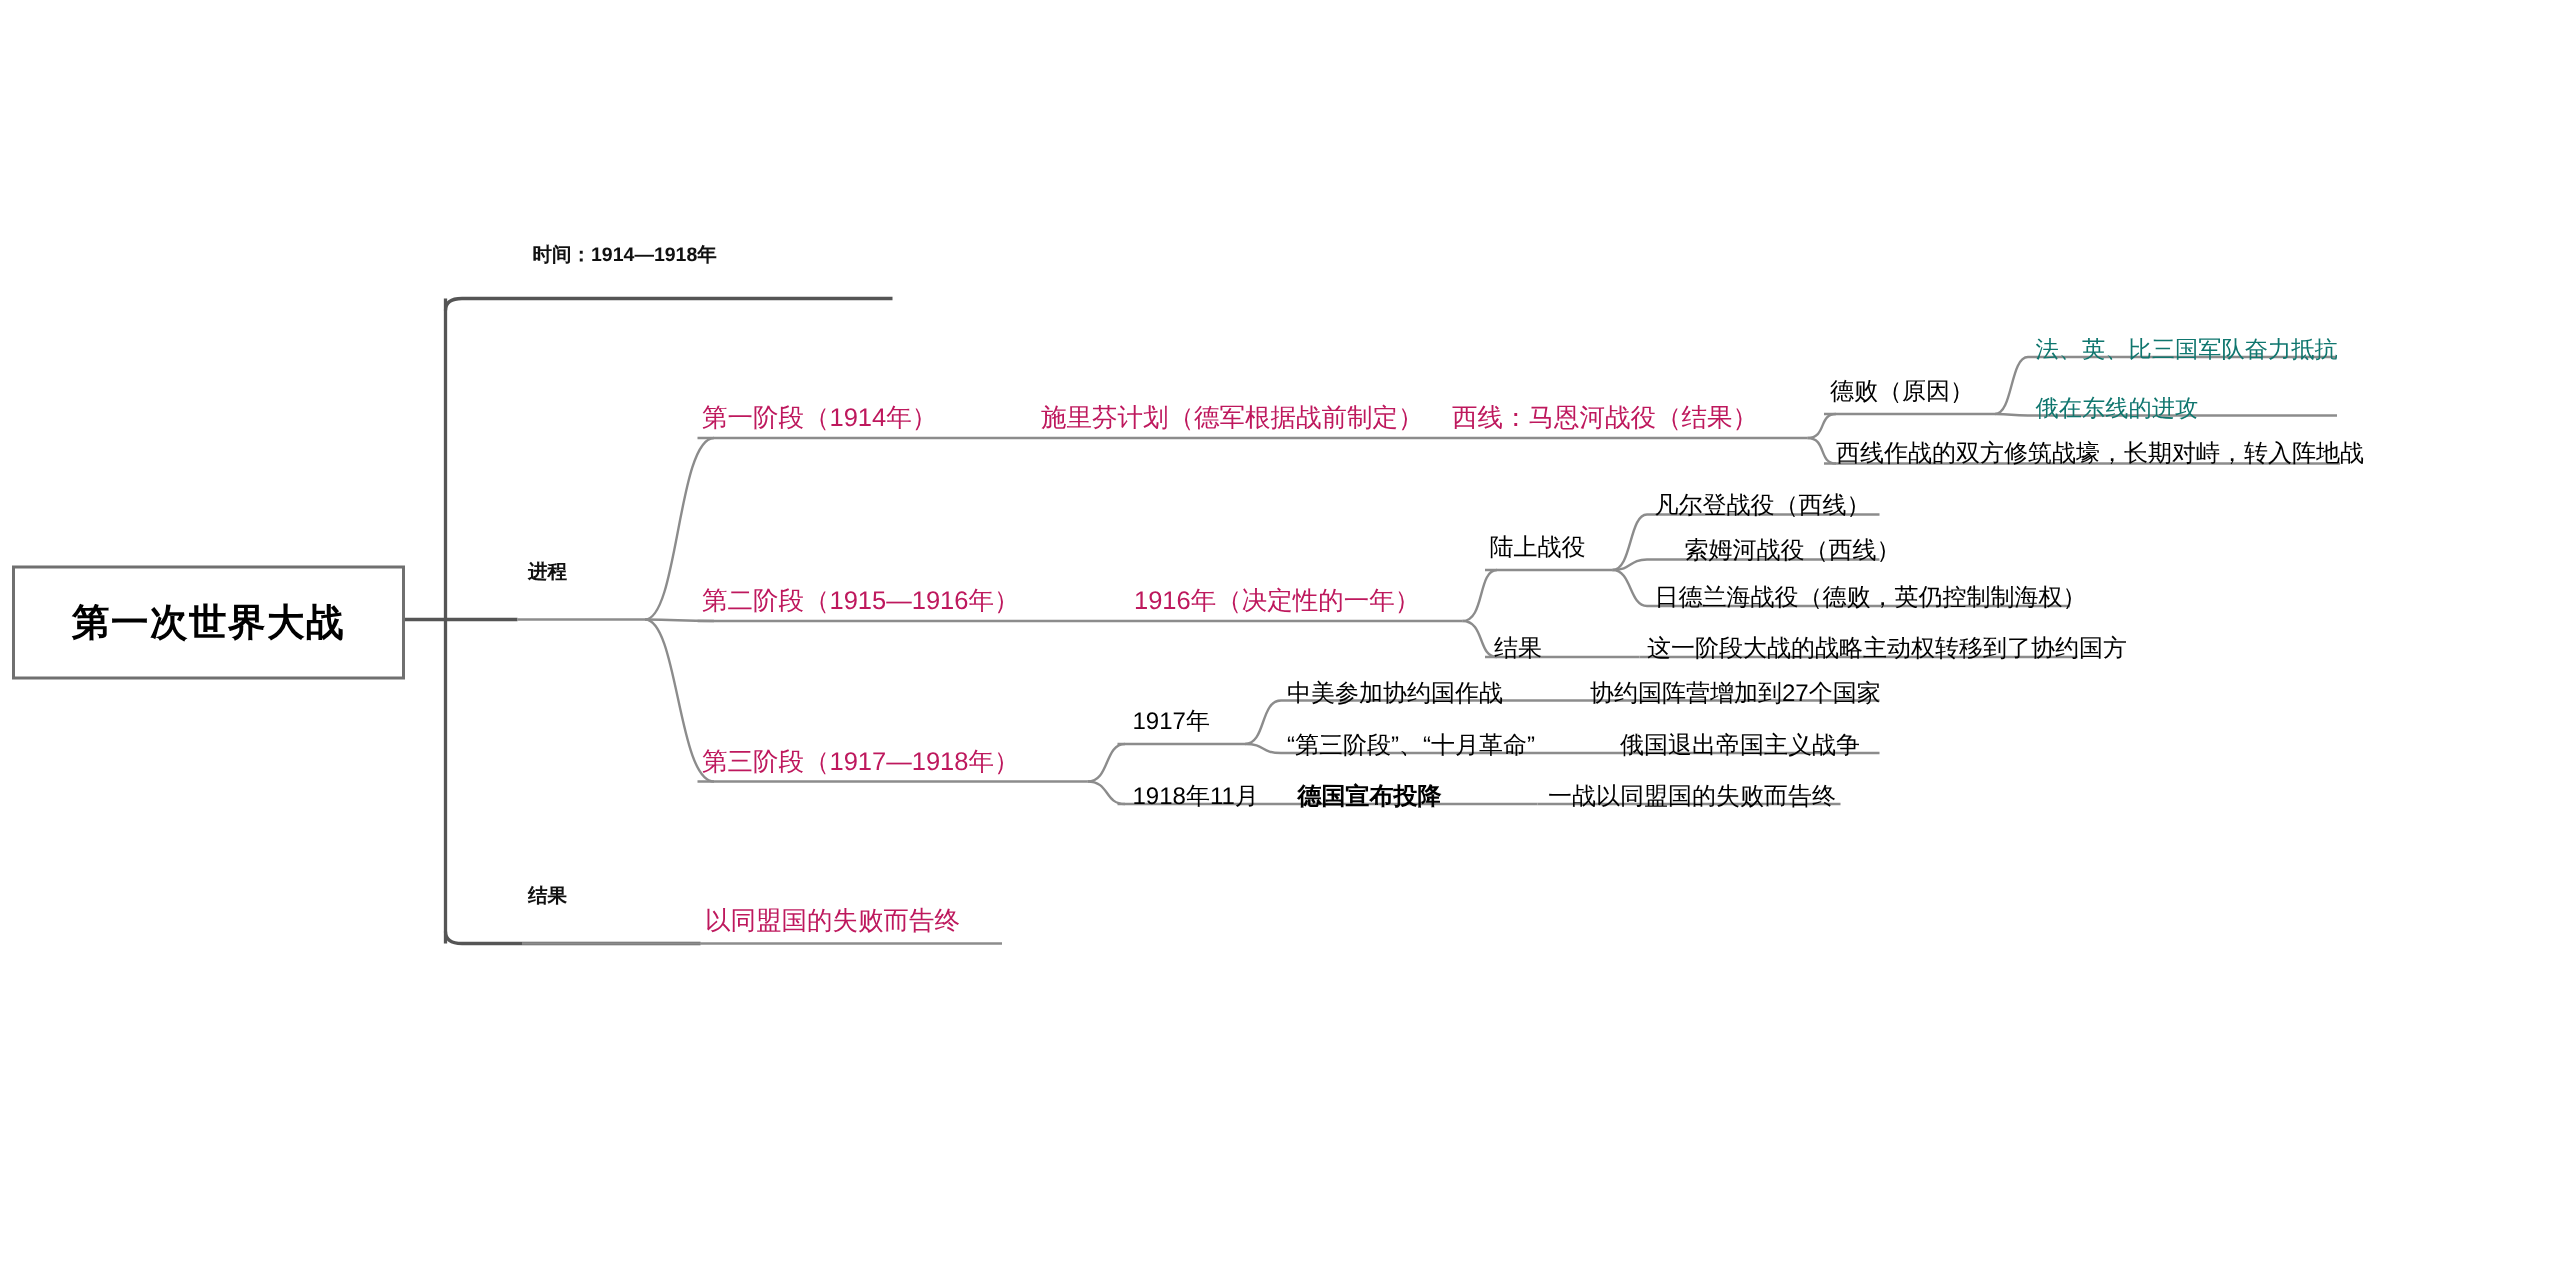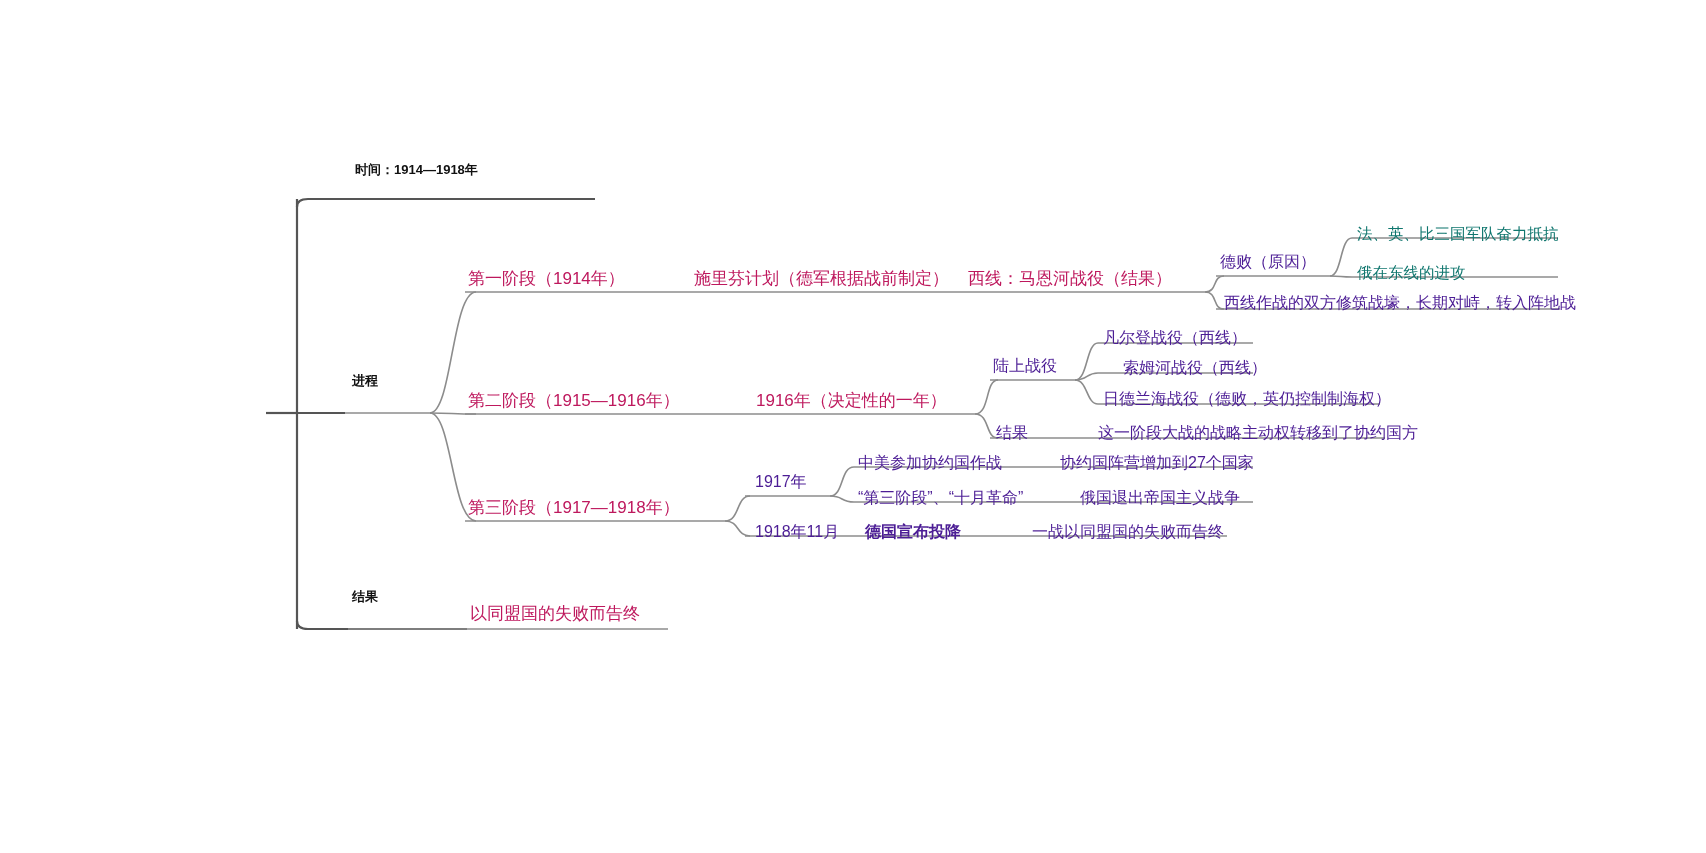--- a/index.html
+++ b/index.html
@@ -20,21 +20,21 @@
     left:8px;top:377px;width:258px;height:72px;
     border:2.2px solid #707070;background:#ffffff;
     display:flex;align-items:center;justify-content:center;
     font-size:25px;font-weight:bold;letter-spacing:1px;color:#000;
   }
 
   
   .lvl1{font-size:13px;font-weight:bold;color:#111;}
   
   .lvl2{font-size:17px;color:#be185d;}
-  .lvl3{font-size:16px;color:#4c1d95;}
+  .lvl3{font-size:16px;color:#000000;}
   .lvl4{font-size:15.5px;color:#0f766e;}
 </style>
 </head>
 <body>
 
 <div id="canvas">
 
   <svg class="links" viewBox="0 0 1706 853">
 
     <line class="thick" x1="266" y1="413" x2="297" y2="413"></line>
@@ -106,20 +106,23 @@
     <line x1="1020" y1="502" x2="1253" y2="502"></line>
 
     <line x1="745" y1="536" x2="880" y2="536"></line>
     <line x1="880" y1="536" x2="1025" y2="536"></line>
     <line x1="1025" y1="536" x2="1227" y2="536"></line>
 
     <line x1="348" y1="629" x2="467" y2="629"></line>
     <line x1="467" y1="629" x2="668" y2="629"></line>
   </svg>
 
+  <div class="node root">
+    <span>第一次世界大战</span>
+  </div>
 
   <div class="node lvl1" style="left:355px;top:163px;">
     <span>时间：1914—1918年</span>
   </div>
 
   <div class="node lvl1" style="left:352px;top:374px;">
     <span>进程</span>
   </div>
 
   <div class="node lvl2" style="left:468px;top:270px;">

